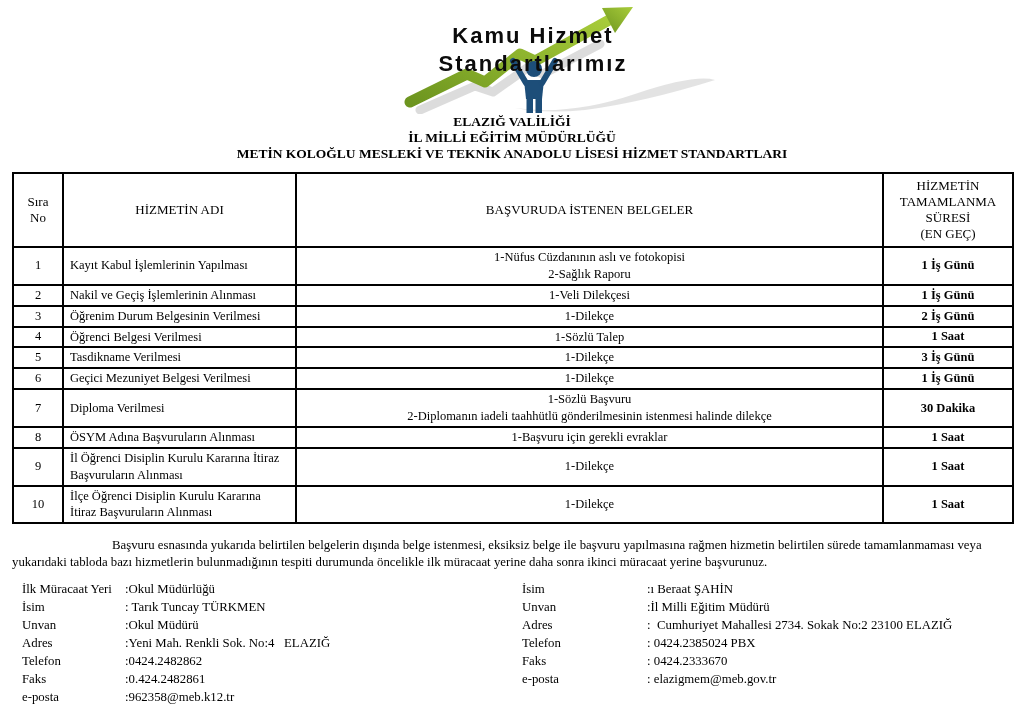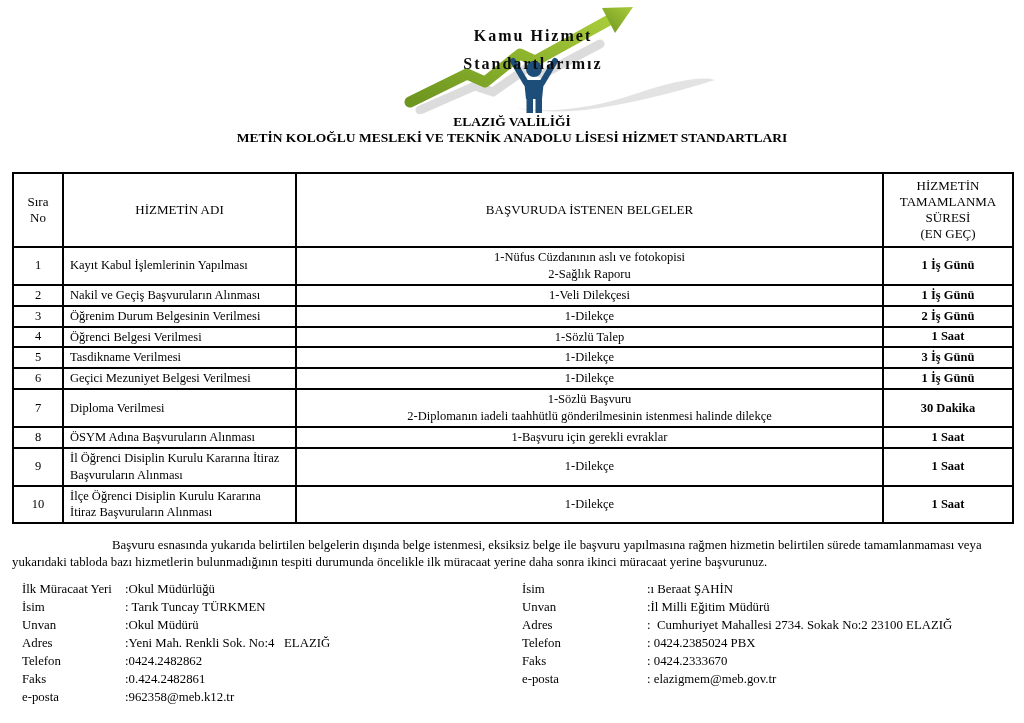--- a/index.html
+++ b/index.html
@@ -13,23 +13,23 @@
     color: #000;
     overflow: hidden;
   }
 
   
   .logo-wrap { position: absolute; left: 0; top: 0; width: 1024px; height: 116px; }
   .logo-svg  { position: absolute; left: 395px; top: 2px; }
   .logo-text {
     position: absolute; left: 383px; top: 22px; width: 300px;
     text-align: center;
-    font-family: Liberation Serif, serif;
+    font-family: Liberation Sans, sans-serif;
     font-weight: 900;
-    font-size: 16px;
+    font-size: 22px;
     line-height: 28px;
     letter-spacing: 2px;
     color: #0b0b0b;
   }
 
   
   .gov-header {
     position: absolute; left: 0; top: 114px; width: 1024px;
     text-align: center;
     font-weight: bold;
@@ -114,20 +114,21 @@
       </g>
     </svg>
     <div class="logo-text">
       <div>Kamu Hizmet</div>
       <div>Standartlarımız</div>
     </div>
   </div>
 
   <div class="gov-header">
     <div>ELAZIĞ VALİLİĞİ</div>
+    <div>İL MİLLİ EĞİTİM MÜDÜRLÜĞÜ</div>
     <div>METİN KOLOĞLU MESLEKİ VE TEKNİK ANADOLU LİSESİ HİZMET STANDARTLARI</div>
   </div>
 
   <table class="services">
     <colgroup>
       <col class="c-no">
         <col class="c-ad">
         <col class="c-bel">
         <col class="c-sur">
     </colgroup>
@@ -147,21 +148,21 @@
     <tr>
       <td class="cell-no">1</td>
       <td class="cell-service">Kayıt Kabul İşlemlerinin Yapılması</td>
       <td class="cell-docs">1-Nüfus Cüzdanının aslı ve fotokopisi
 2-Sağlık Raporu</td>
       <td class="cell-duration">1 İş Günü</td>
     </tr>
 
     <tr>
       <td class="cell-no">2</td>
-      <td class="cell-service">Nakil ve Geçiş Başvuruların Alınması</td>
+      <td class="cell-service">Nakil ve Geçiş İşlemlerinin Alınması</td>
       <td class="cell-docs">1-Veli Dilekçesi</td>
       <td class="cell-duration">1 İş Günü</td>
     </tr>
 
     <tr>
       <td class="cell-no">3</td>
       <td class="cell-service">Öğrenim Durum Belgesinin Verilmesi</td>
       <td class="cell-docs">1-Dilekçe</td>
       <td class="cell-duration">2 İş Günü</td>
     </tr>

